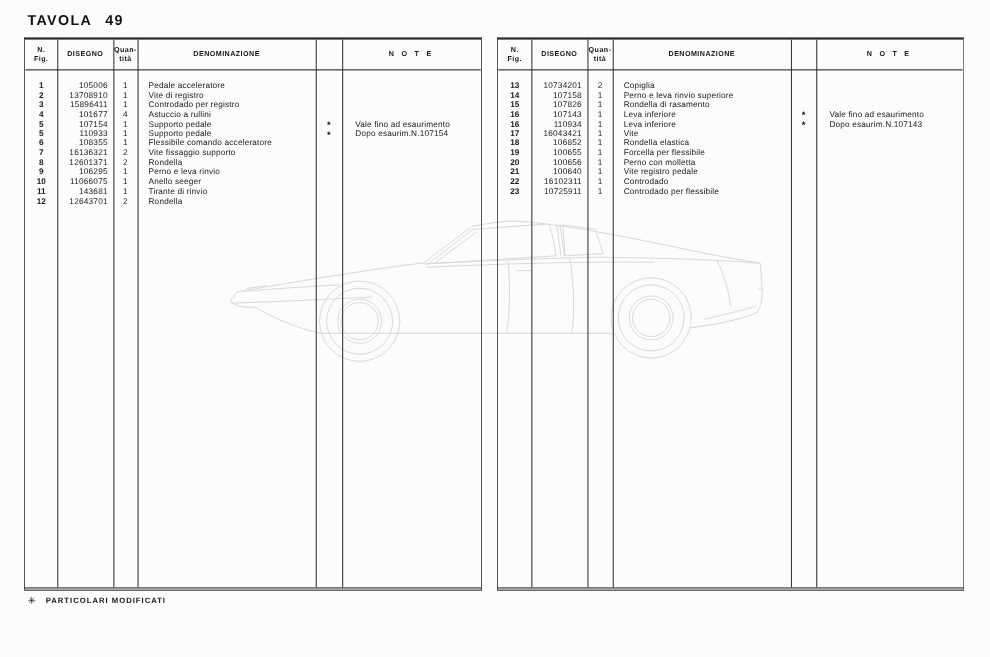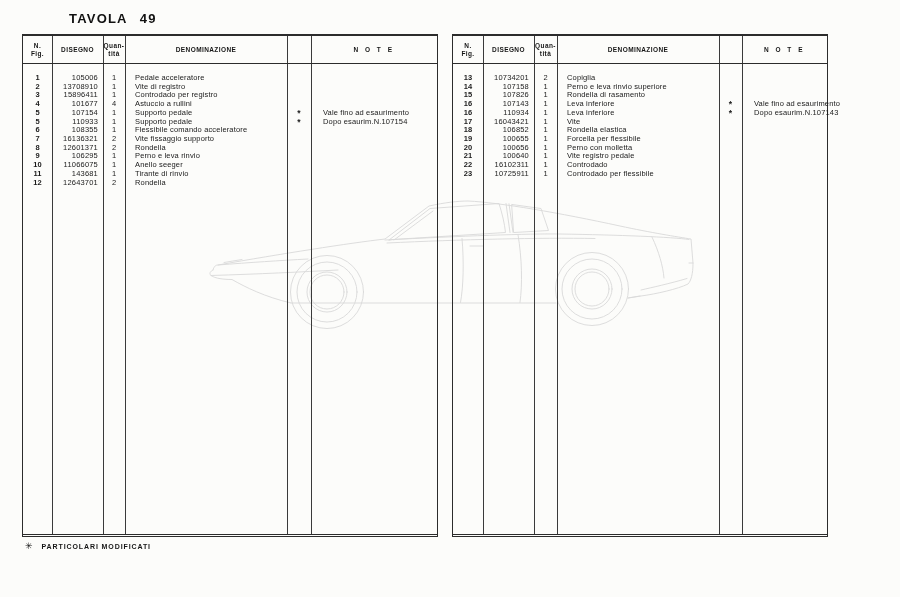--- a/index.html
+++ b/index.html
@@ -4,33 +4,33 @@
 <style>
   html,body{margin:0;padding:0;}
   body{
     width:900px;height:597px;position:relative;overflow:hidden;
     background:#fcfcfa;color:#1a1a1a;
     font-family:"Liberation Sans","DejaVu Sans",sans-serif;
     -webkit-font-smoothing:antialiased;
   }
   .page-title{
     position:absolute;left:25px;top:11px;
-    font-size:13px;font-weight:bold;letter-spacing:1.2px;color:#111;margin-left:44px;
+    font-size:13px;font-weight:bold;letter-spacing:1.2px;color:#111;
   }
   .page-title .num{margin-left:12px;}
 
   .car-art{position:absolute;left:200px;top:186px;width:500px;height:150px;z-index:0;}
 
   .parts-table{
     position:absolute;top:34px;height:503px;box-sizing:border-box;z-index:1;
     border:1.3px solid #2c2c2c;border-top:2.2px solid #2c2c2c;border-bottom:3px double #2c2c2c;
     background:transparent;
   }
   .t-left{left:22px;width:416px;--cols:29px 51px 22px 162px 24px 1fr;}
-  .t-right{left:452px;width:376px;--cols:30px 51px 23px 162px 23px 1fr;}
+  .t-right{left:452px;width:424px;--cols:30px 51px 23px 162px 23px 1fr;}
 
   .vline{position:absolute;top:0;bottom:0;width:1px;background:#3a3a3a;}
   .t-left .v1{left:29px}.t-left .v2{left:80px}.t-left .v3{left:102px}.t-left .v4{left:264px}.t-left .v5{left:288px}
   .t-right .v1{left:30px}.t-right .v2{left:81px}.t-right .v3{left:104px}.t-right .v4{left:266px}.t-right .v5{left:289px}
 
   .thead{
     position:absolute;top:0;left:0;right:0;height:27px;
     display:grid;grid-template-columns:var(--cols);
     border-bottom:1px solid #2c2c2c;
     align-items:center;justify-items:center;

